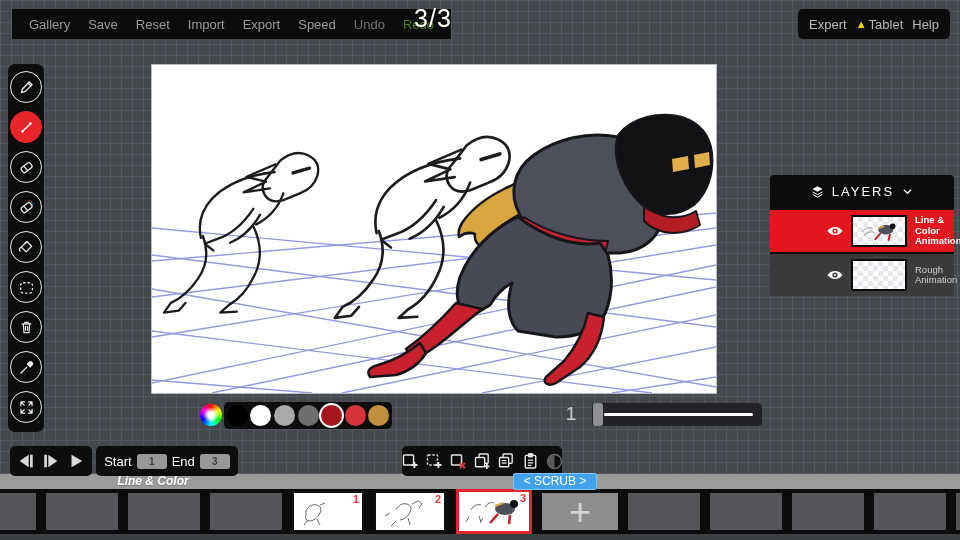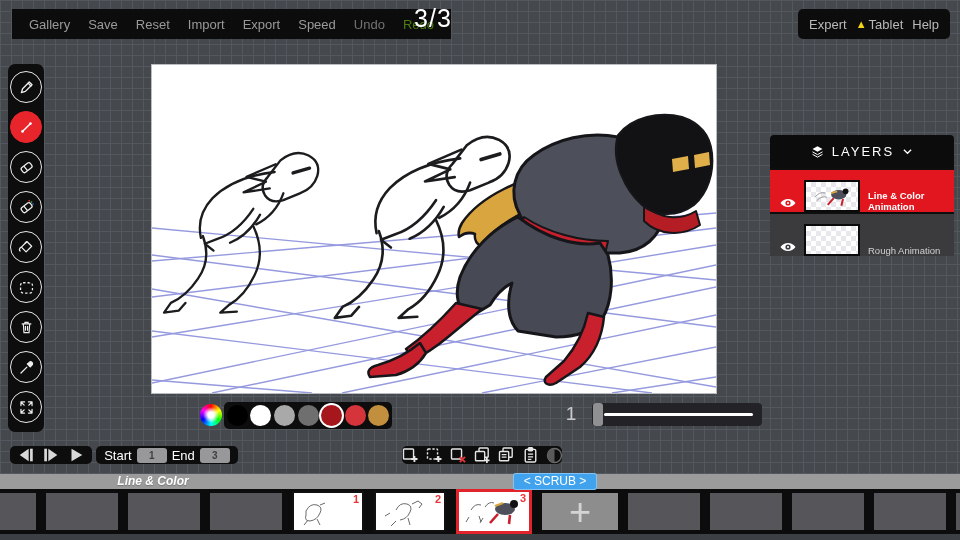--- a/index.html
+++ b/index.html
@@ -27,44 +27,44 @@
   .tool{width:32px;height:32px;border-radius:50%;border:1.5px solid #e9e9e9;box-sizing:border-box;
     display:flex;align-items:center;justify-content:center;background:transparent;cursor:pointer;}
   .tool.selected{background:#e8252b;border-color:#e8252b;}
   .tool svg{display:block;}
   
   .canvas{position:absolute;left:152px;top:65px;width:564px;height:328px;background:#fff;
     box-shadow:0 0 0 1px #b9bcc0;}
   
   .layers{position:absolute;left:770px;top:135px;width:184px;}
   .layers-header{height:33px;background:#0c0c0c;border-radius:4px 4px 0 0;display:flex;
-    align-items:center;justify-content:center;gap:7px;color:#fff;font-size:13px;letter-spacing:2px;}
+    align-items:center;justify-content:center;gap:7px;color:#fff;font-size:13px;letter-spacing:2px;margin-top:40px;}
   .layer-row{height:42px;background:#3b3b3d;border-top:2px solid #0e0e0e;display:flex;
-    align-items:flex-end;cursor:pointer;}
+    align-items:center;cursor:pointer;padding-left:47px;}
   .layer-row.selected{background:#e1161f;}
   .layer-eye{width:18px;margin:0 7px 0 9px;flex:0 0 auto;cursor:pointer;}
   .layer-thumb{width:56px;height:32px;border:2px solid #0a0a0a;box-sizing:border-box;flex:0 0 auto;
     background:repeating-conic-gradient(#e7e7ec 0% 25%, #ffffff 0% 50%) 0 0/10px 10px;position:relative;overflow:hidden;}
   .layer-thumb.white{background:#fff;}
   .layer-name{font-size:9.5px;color:#d2d2d2;margin-left:8px;line-height:1.1;}
   .layer-row.selected .layer-name{color:#fff;font-weight:bold;}
   
   .rainbow{position:absolute;left:200px;top:404px;width:22px;height:22px;border-radius:50%;cursor:pointer;
     background:radial-gradient(circle at 50% 50%, #fff 0 3px, rgba(255,255,255,0) 8px),
                conic-gradient(#f00,#ff0,#0f0,#0ff,#00f,#f0f,#f00);}
   .swatchbar{position:absolute;left:224px;top:402px;width:168px;height:27px;background:#0d0d0d;
     border-radius:5px;display:flex;align-items:center;justify-content:space-evenly;}
   .swatch{width:21px;height:21px;border-radius:50%;cursor:pointer;box-sizing:border-box;}
   .swatch.selected{box-shadow:0 0 0 2px #ffffff;}
   .size-label{position:absolute;left:560px;top:403px;width:22px;text-align:center;color:#c9c9c9;font-size:19px;}
   .slider{position:absolute;left:592px;top:403px;width:170px;height:23px;background:#232327;border-radius:4px;cursor:pointer;}
   .slider-line{position:absolute;left:12px;right:9px;top:10px;height:3px;background:#fff;border-radius:2px;}
   .slider-thumb{position:absolute;left:1px;top:0;width:10px;height:23px;background:#8f9092;border-radius:3px;cursor:grab;}
   
-  .ctrlbox{position:absolute;top:446px;height:18px;background:#0d0d0d;border-radius:5px;
+  .ctrlbox{position:absolute;top:446px;height:30px;background:#0d0d0d;border-radius:5px;
     display:flex;align-items:center;z-index:4;}
   .playbox{left:10px;width:82px;justify-content:center;gap:5px;}
   .playbox .pb{display:flex;cursor:pointer;}
   .rangebox{left:96px;width:142px;justify-content:center;gap:5px;color:#fff;font-size:13px;}
   .range-input{width:30px;height:15px;background:#98989a;border-radius:3px;color:#3f3f3f;
     font-size:10px;font-weight:bold;text-align:center;line-height:15px;cursor:text;}
   .opsbox{left:402px;width:160px;justify-content:center;gap:1px;}
   .opsbox .ob{display:flex;cursor:pointer;padding:0 1px;}
   
   .track-bar{position:absolute;left:0;top:474px;width:960px;height:15px;background:#9b9b9b;}

